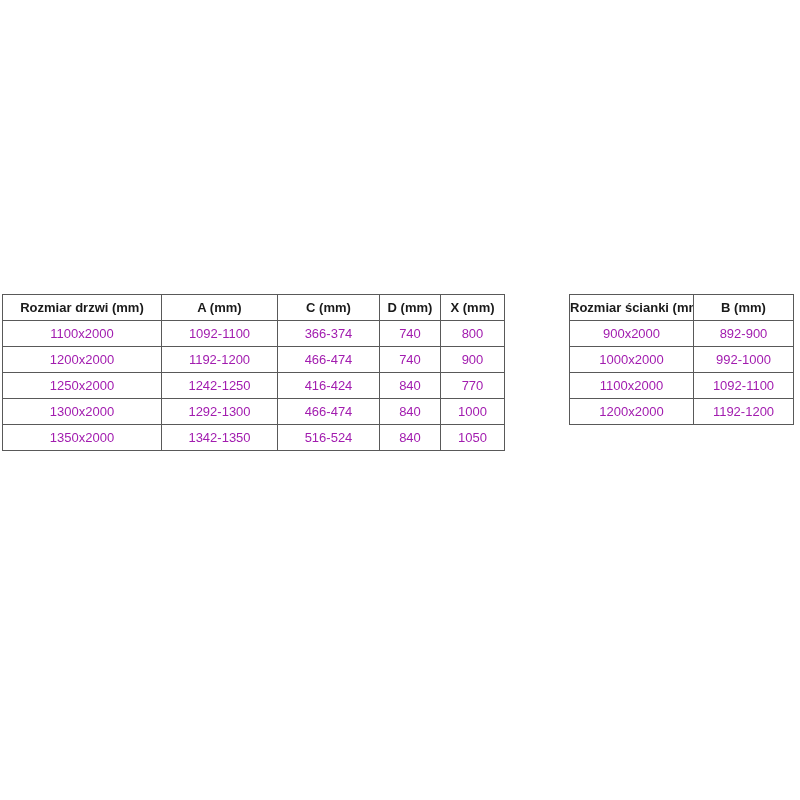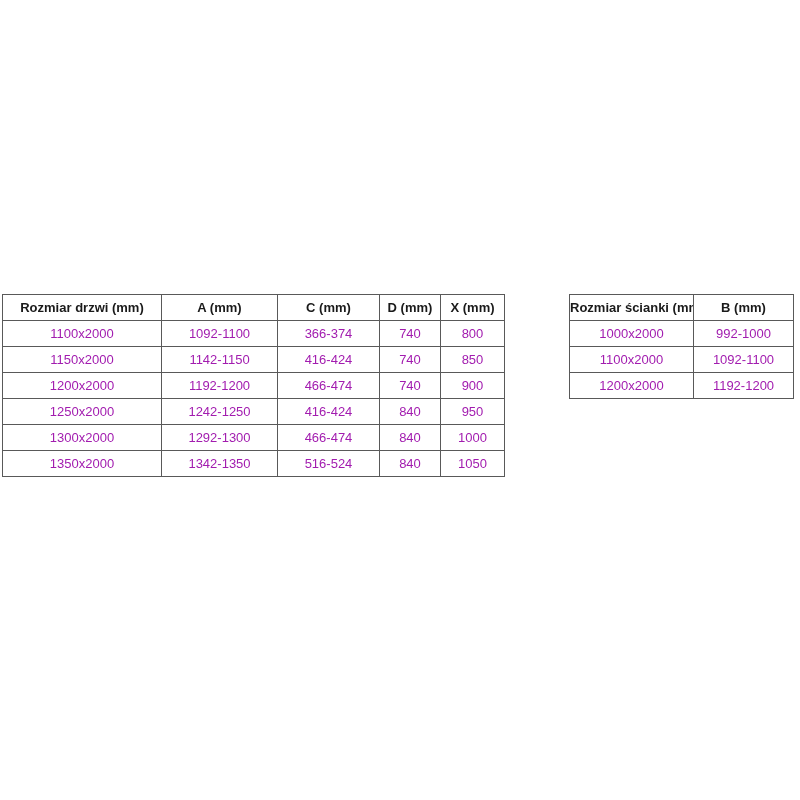--- a/index.html
+++ b/index.html
@@ -72,39 +72,32 @@
       </thead>
       <tbody>
         <tr>
           <td>1100x2000</td>
           <td>1092-1100</td>
           <td>366-374</td>
           <td>740</td>
           <td>800</td>
         </tr>
         <tr>
-          <td>1150x2000</td>
-          <td>1142-1150</td>
-          <td>416-424</td>
-          <td>740</td>
-          <td>850</td>
-        </tr>
-        <tr>
           <td>1200x2000</td>
           <td>1192-1200</td>
           <td>466-474</td>
           <td>740</td>
           <td>900</td>
         </tr>
         <tr>
           <td>1250x2000</td>
           <td>1242-1250</td>
           <td>416-424</td>
           <td>840</td>
-          <td>950</td>
+          <td>770</td>
         </tr>
         <tr>
           <td>1300x2000</td>
           <td>1292-1300</td>
           <td>466-474</td>
           <td>840</td>
           <td>1000</td>
         </tr>
         <tr>
           <td>1350x2000</td>
@@ -121,20 +114,24 @@
         <col style="width: 100px;">
       </colgroup>
       <thead>
         <tr>
           <th>Rozmiar ścianki (mm)</th>
           <th>B (mm)</th>
         </tr>
       </thead>
       <tbody>
         <tr>
+          <td>900x2000</td>
+          <td>892-900</td>
+        </tr>
+        <tr>
           <td>1000x2000</td>
           <td>992-1000</td>
         </tr>
         <tr>
           <td>1100x2000</td>
           <td>1092-1100</td>
         </tr>
         <tr>
           <td>1200x2000</td>
           <td>1192-1200</td>

